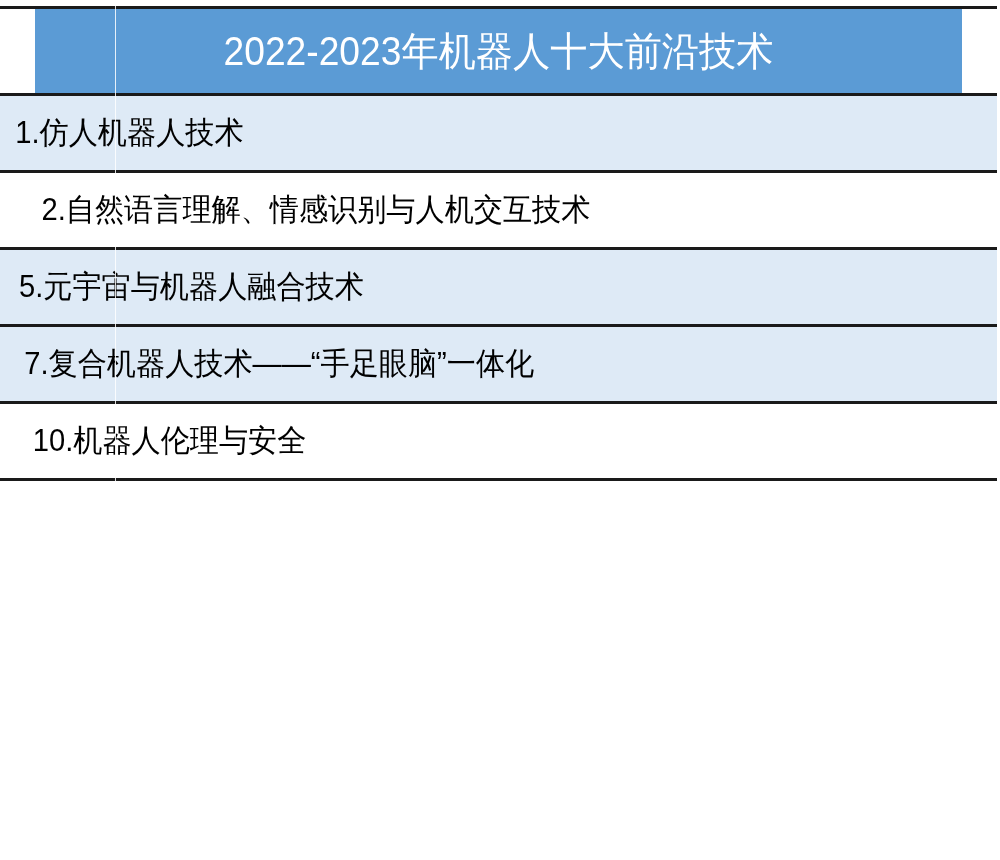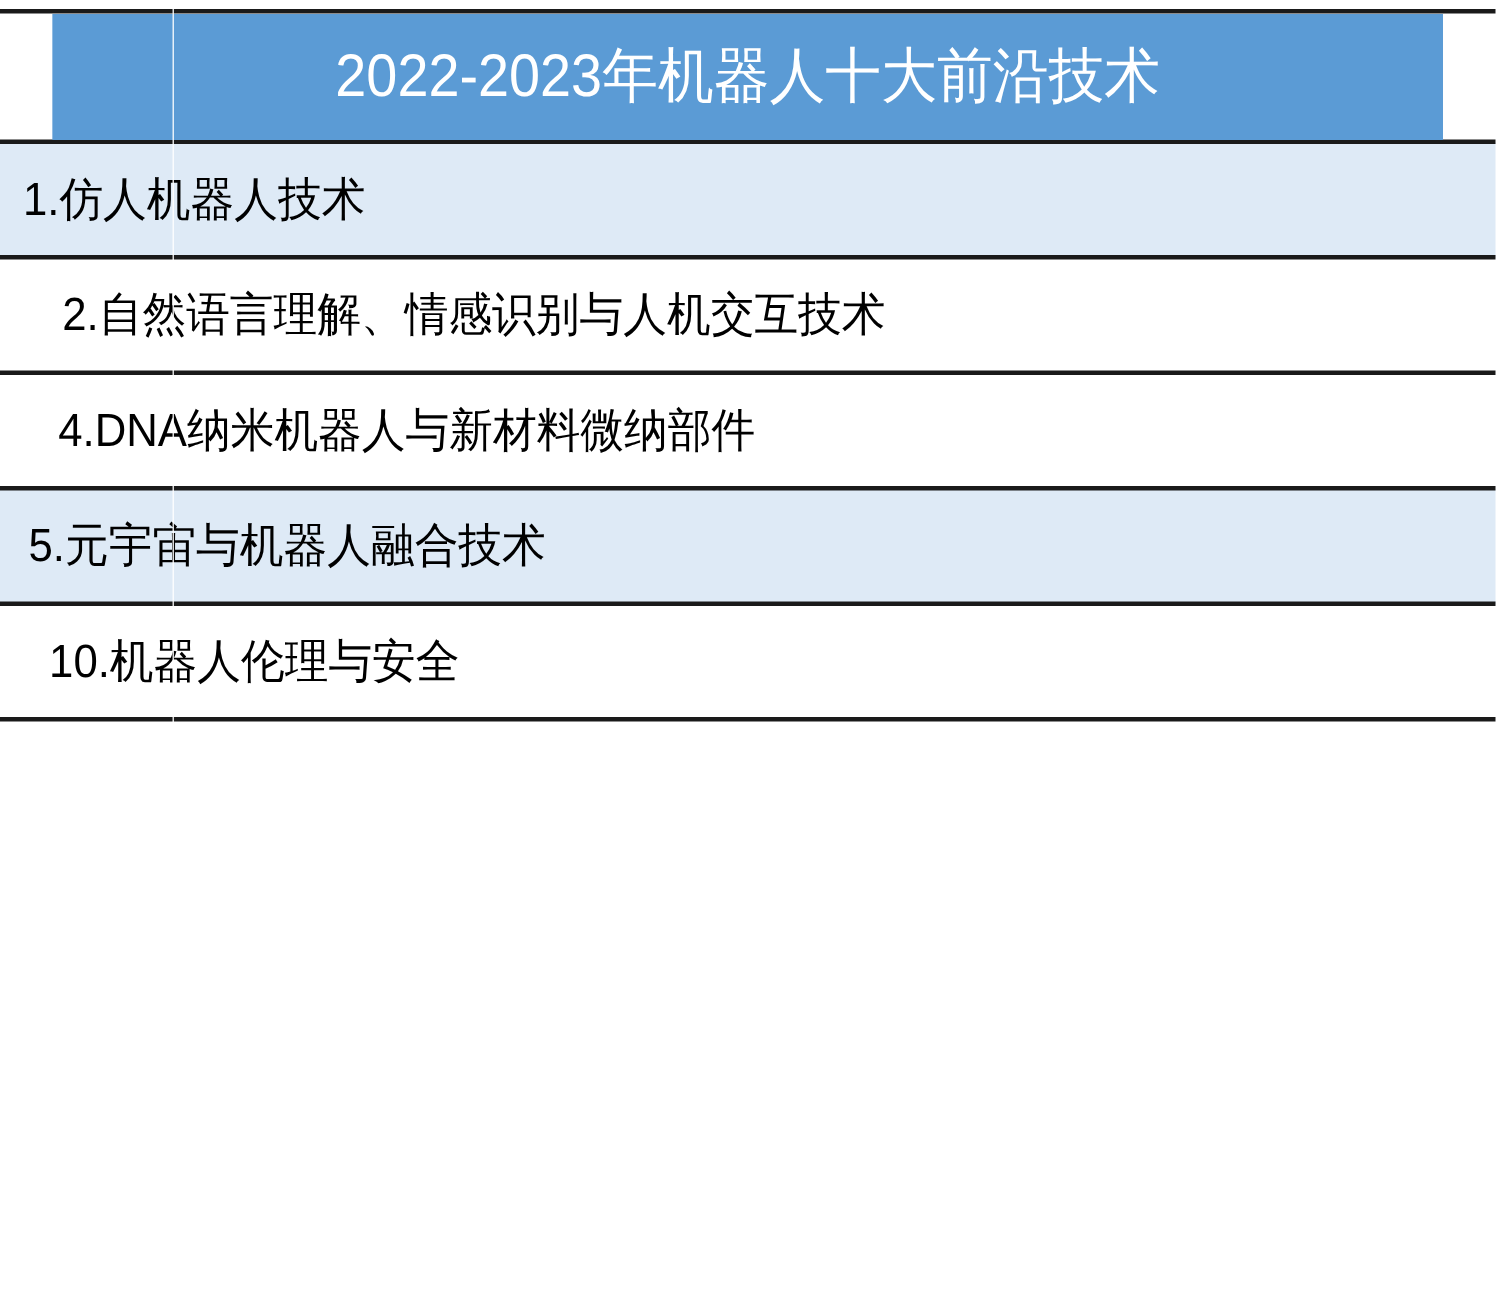--- a/index.html
+++ b/index.html
@@ -115,33 +115,33 @@
           </td>
         </tr>
 
         <tr class="item-row plain">
           <td>
             <span class="cell-txt">2.自然语言理解、情感识别与人机交互技术</span>
           </td>
         </tr>
 
 
-        <tr class="item-row plain">
-          <td>
-            <span class="cell-txt">4.DNA纳米机器人与新材料微纳部件</span>
-          </td>
-        </tr>
 
         <tr class="item-row shade">
           <td>
             <span class="cell-txt">5.元宇宙与机器人融合技术</span>
           </td>
         </tr>
 
 
+        <tr class="item-row shade">
+          <td>
+            <span class="cell-txt">7.复合机器人技术——“手足眼脑”一体化</span>
+          </td>
+        </tr>
 
 
 
         <tr class="item-row plain">
           <td>
             <span class="cell-txt">10.机器人伦理与安全</span>
           </td>
         </tr>
 
       </tbody>

